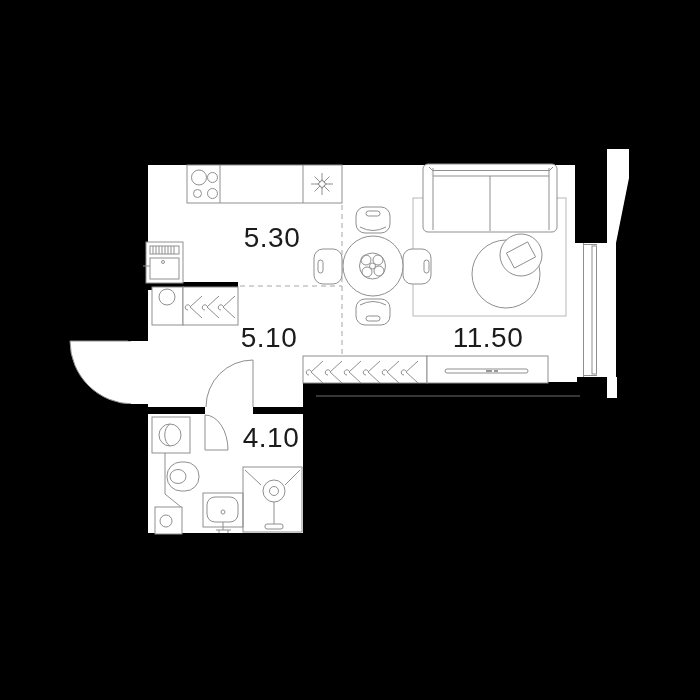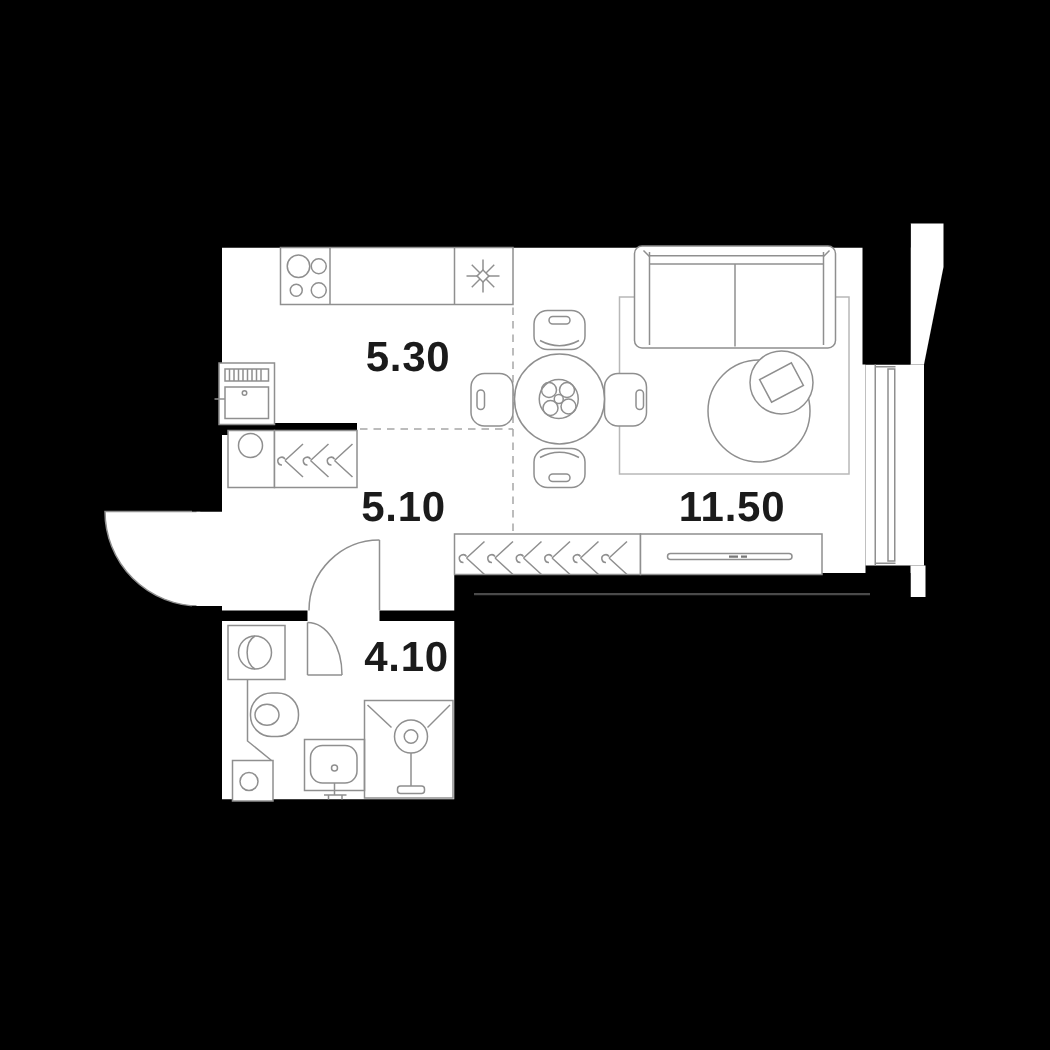--- a/index.html
+++ b/index.html
@@ -1,16 +1,16 @@
 <!DOCTYPE html>
 <html><head>
 <meta charset="utf-8">
 <style>
   html,body{margin:0;padding:0;background:#000;}
-  .stage{position:relative;width:700px;height:700px;background:#000;overflow:hidden;font-weight:bold;}
+  .stage{position:relative;width:700px;height:700px;background:#000;overflow:hidden;}
   svg{position:absolute;left:0;top:0;}
   .arealabel{font-family:"Liberation Sans","DejaVu Sans",sans-serif;font-size:28px;letter-spacing:.5px;}
   .wall{fill:#000;stroke:none;}
   .floor{fill:#fff;stroke:none;}
   .ln{fill:none;stroke:#8f8f8f;stroke-width:1;}
   .lnw{fill:#fff;stroke:#8f8f8f;stroke-width:1;}
   .soft{fill:none;stroke:#b8b8b8;stroke-width:1;}
   .dash{fill:none;stroke:#a6a6a6;stroke-width:1;stroke-dasharray:5 4;}
 </style>
 </head>

